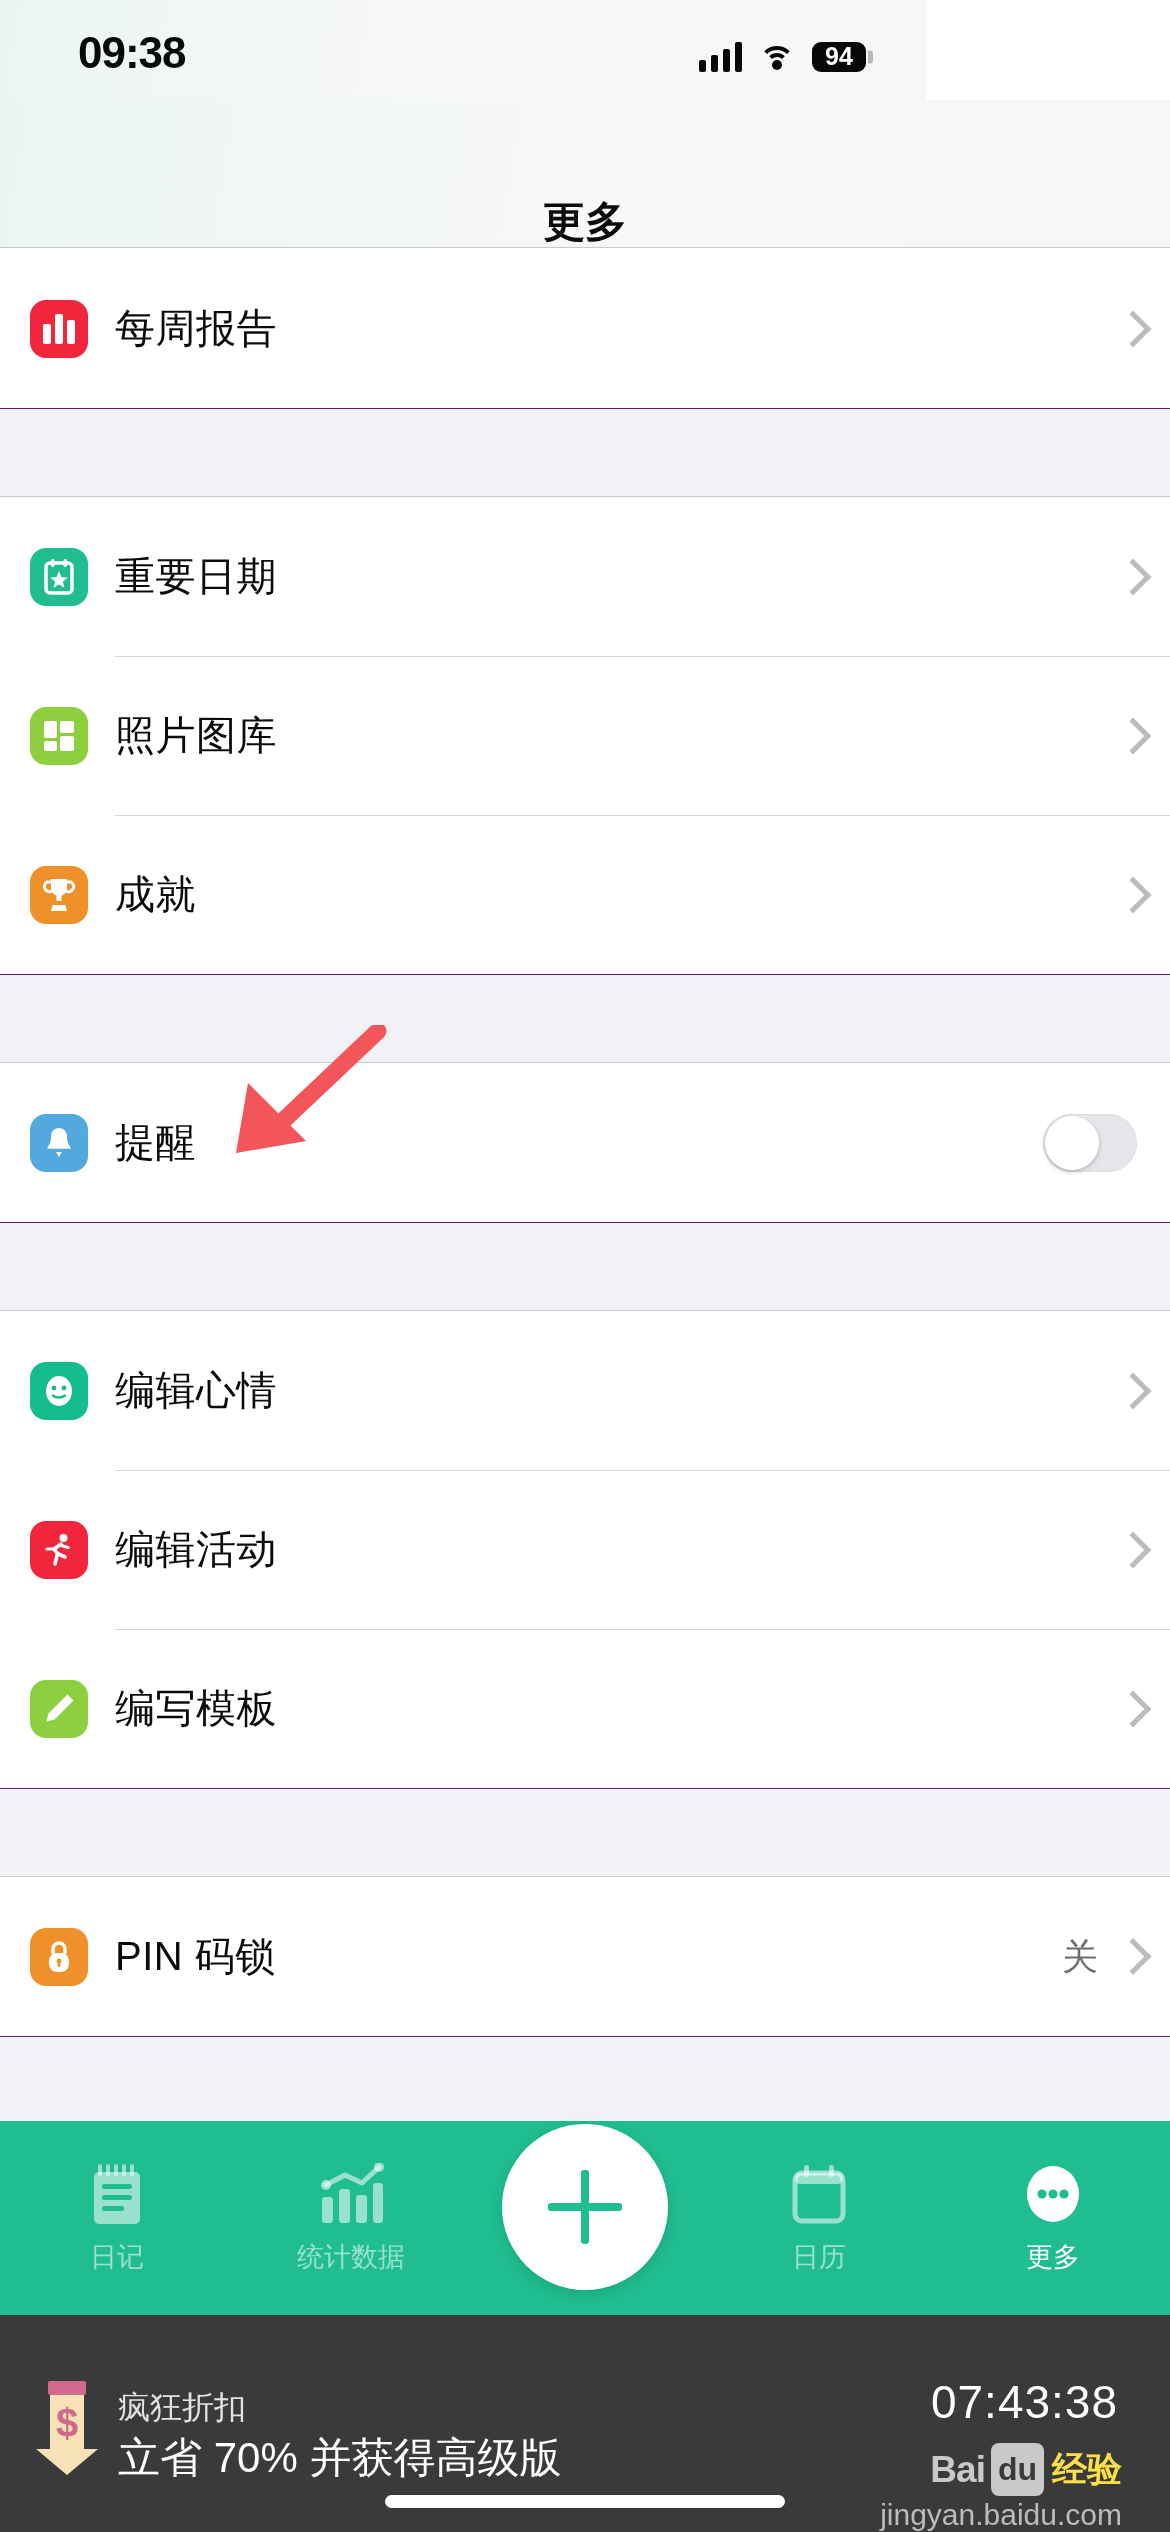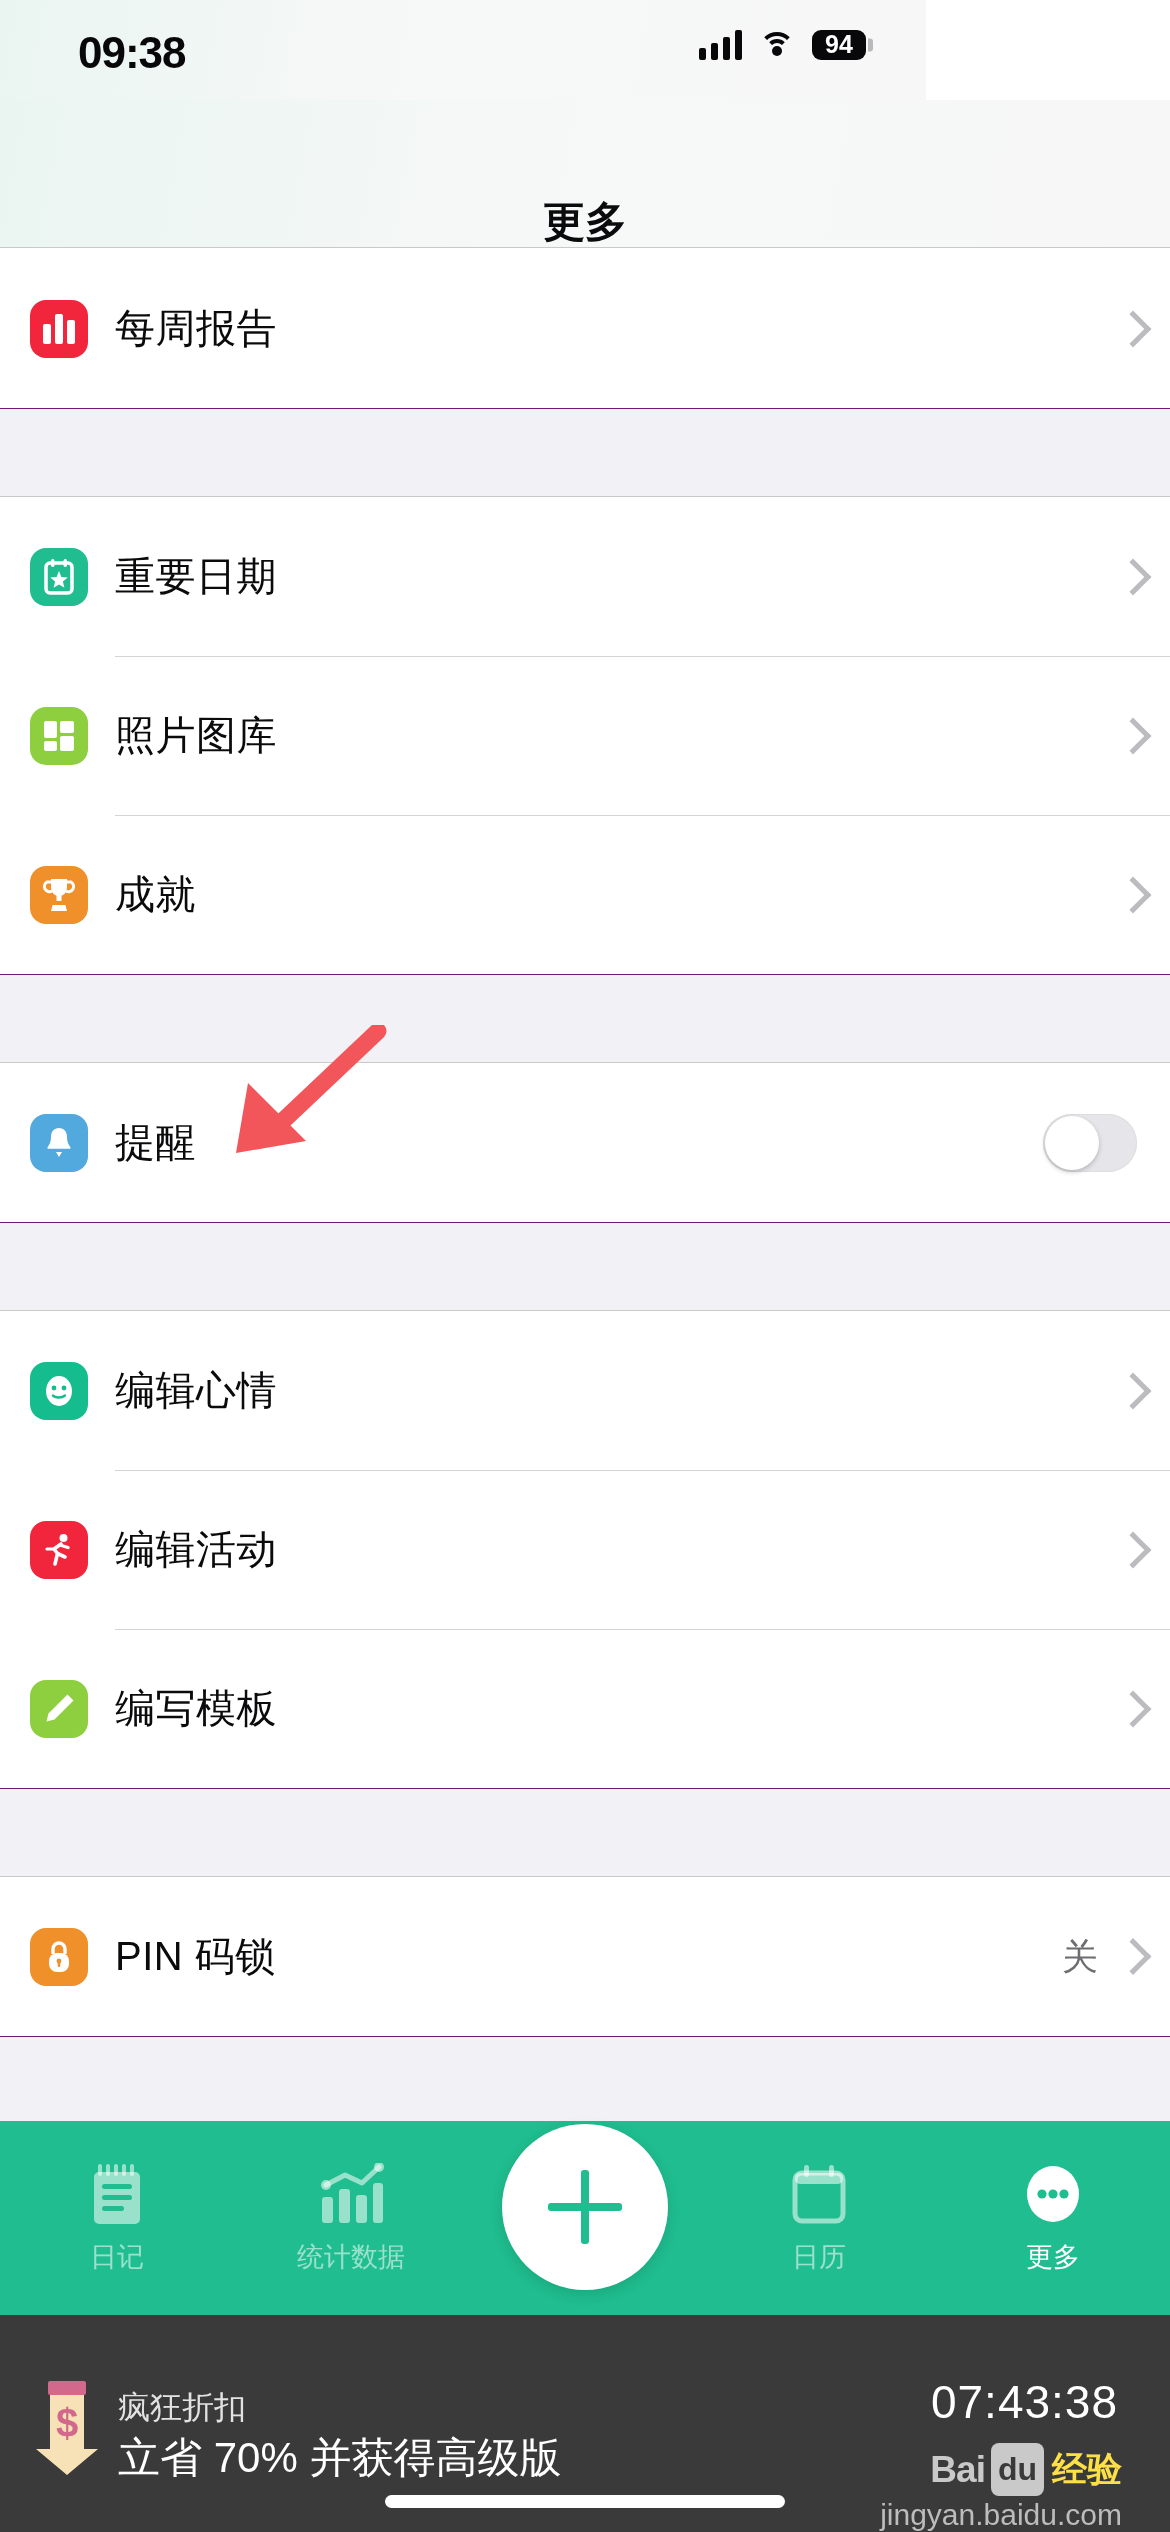--- a/index.html
+++ b/index.html
@@ -16,21 +16,21 @@
     position:absolute; top:0; left:0; width:926px; height:100px;
     background:linear-gradient(100deg,#eaf5f1 0%,#f7f8f8 45%,#f7f7f8 100%);
   }
   .sb-time{
     position:absolute; left:78px; top:28px;
     font-size:44px; font-weight:700; color:#08080a;
     letter-spacing:-1px;
   }
   .sb-right{
     position:absolute; right:60px; top:30px;
-    display:flex; align-items:flex-start; gap:17px; height:42px;
+    display:flex; align-items:flex-end; gap:17px; height:42px;
   }
   .sig{ display:flex; align-items:flex-end; gap:5px; height:30px; }
   .sig i{ display:block; width:7px; background:#08080a; border-radius:2px; }
   .sig i:nth-child(1){ height:12px;} .sig i:nth-child(2){ height:17px;}
   .sig i:nth-child(3){ height:23px;} .sig i:nth-child(4){ height:30px;}
   .wifi{ width:36px; height:28px; position:relative; }
   .wifi span{
     position:absolute; left:50%; transform:translateX(-50%);
     border:4px solid #08080a; border-bottom-color:transparent;
     border-left-color:transparent; border-right-color:transparent;

